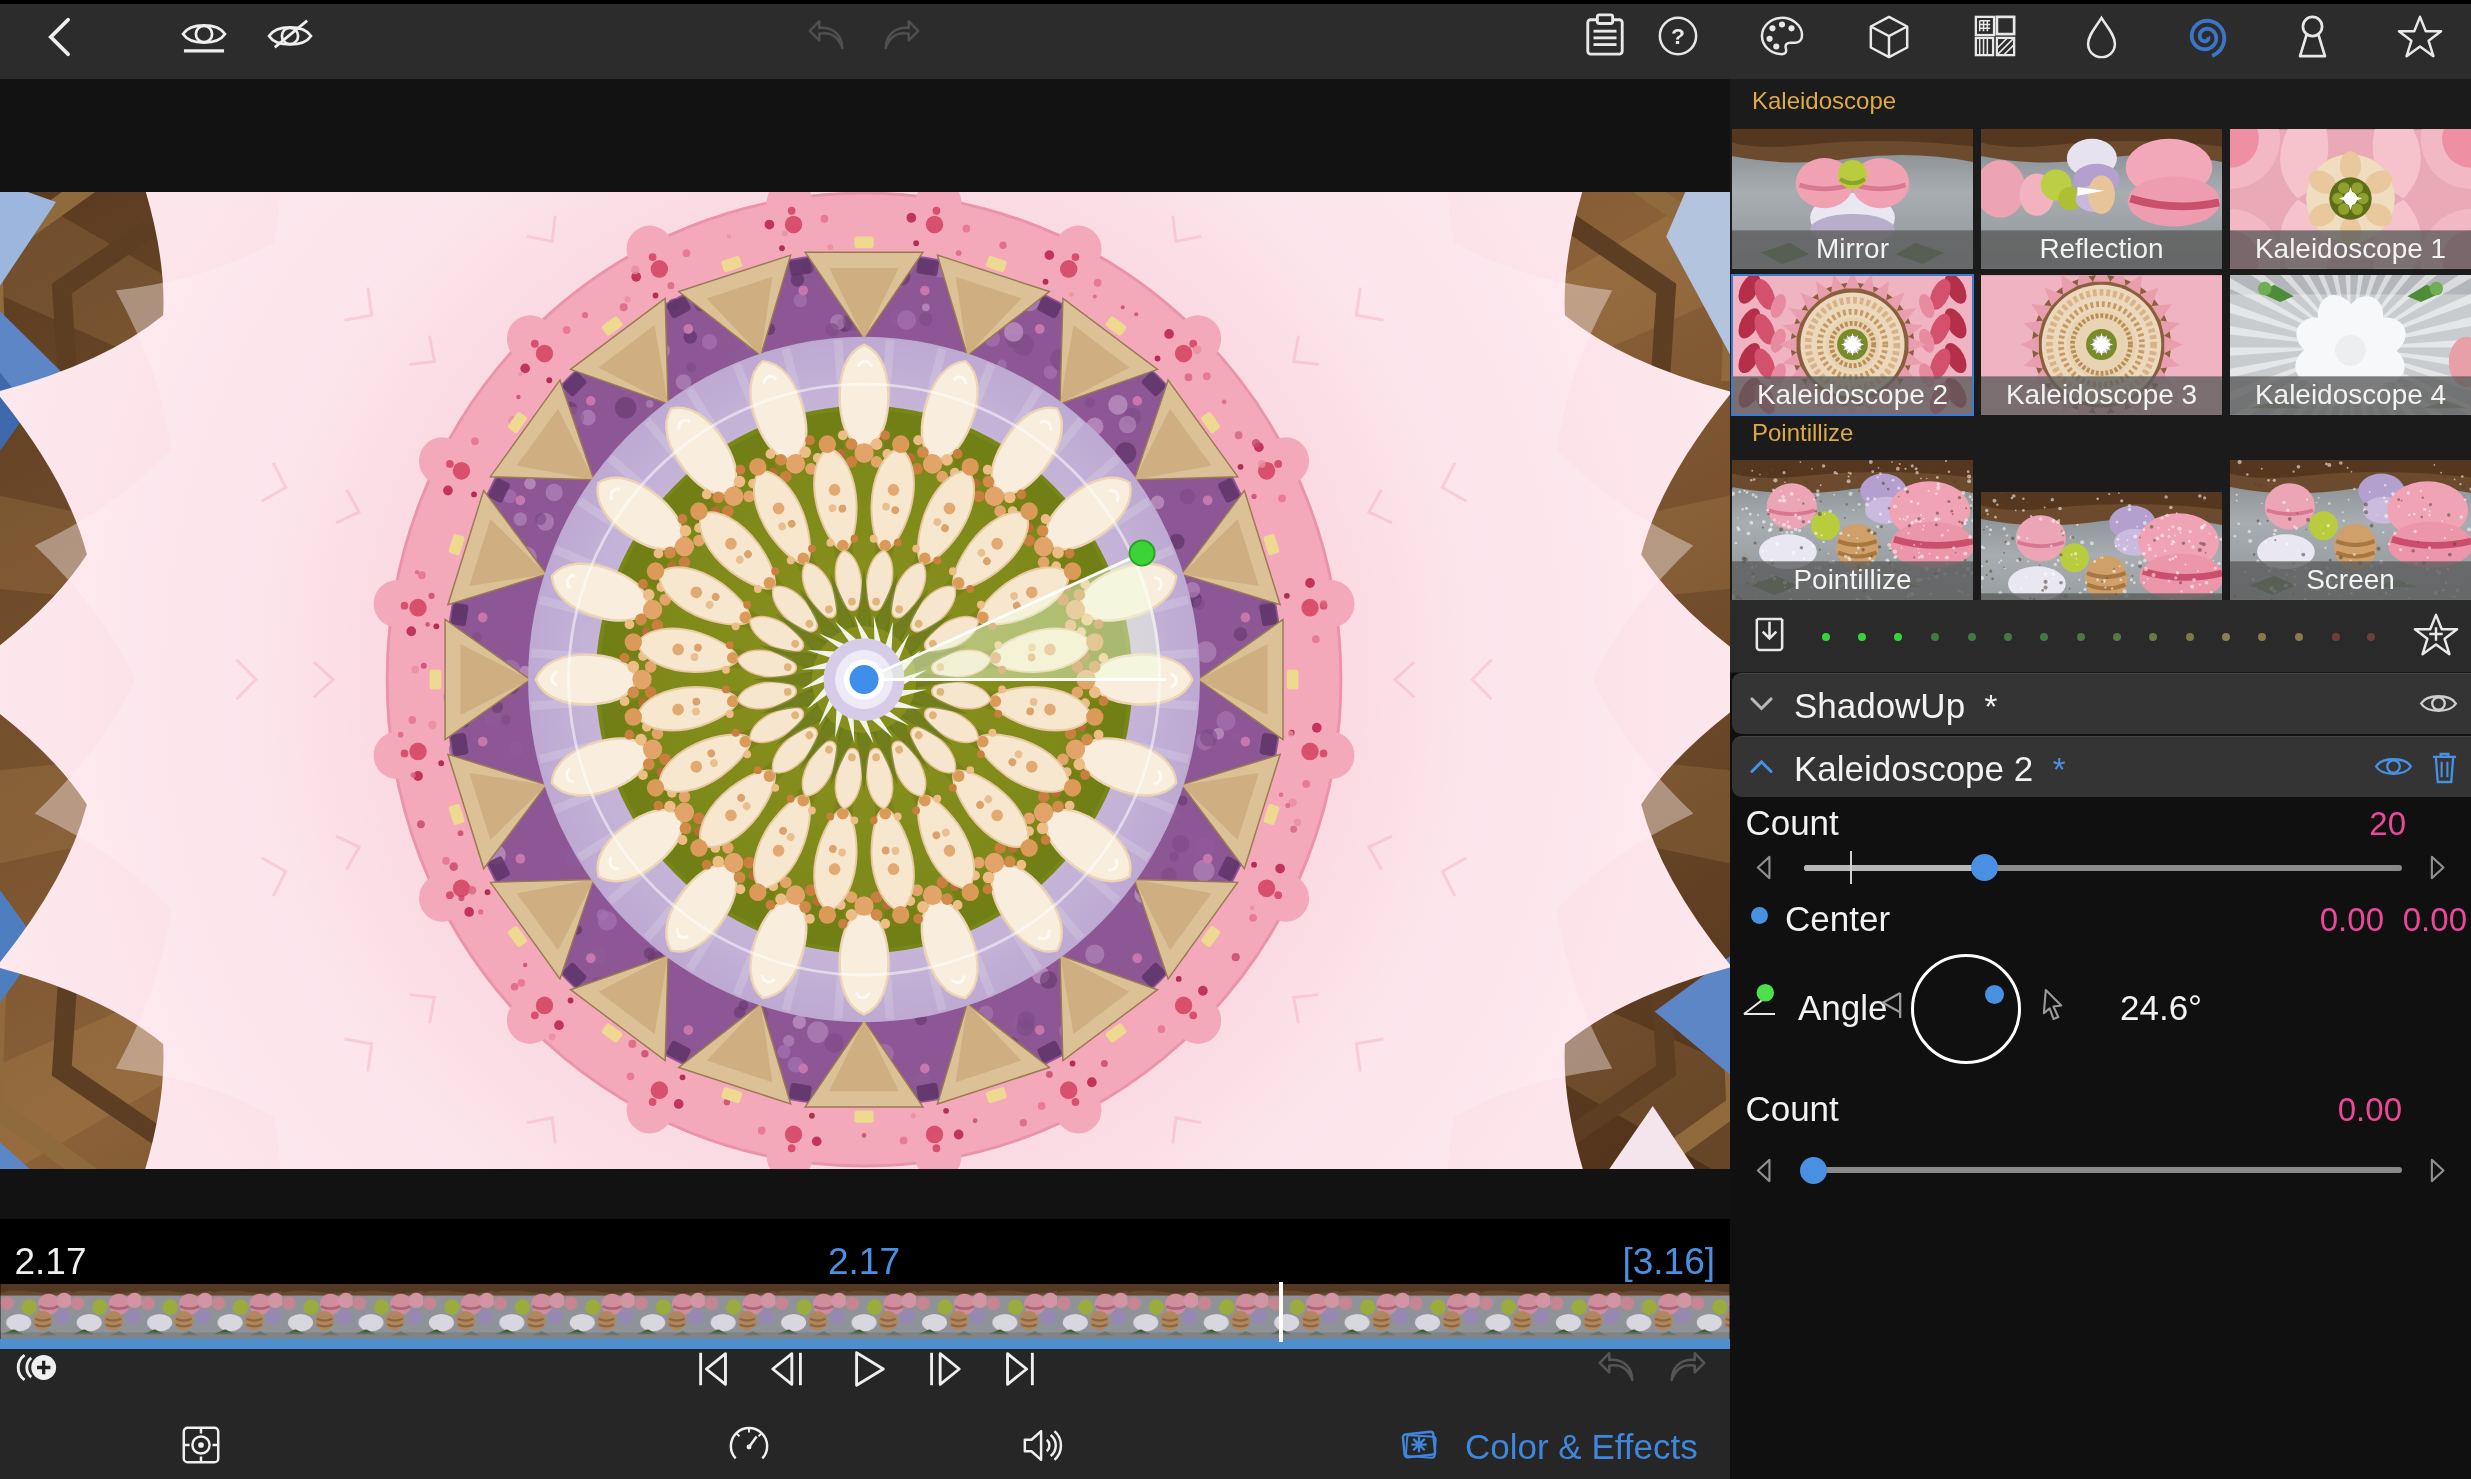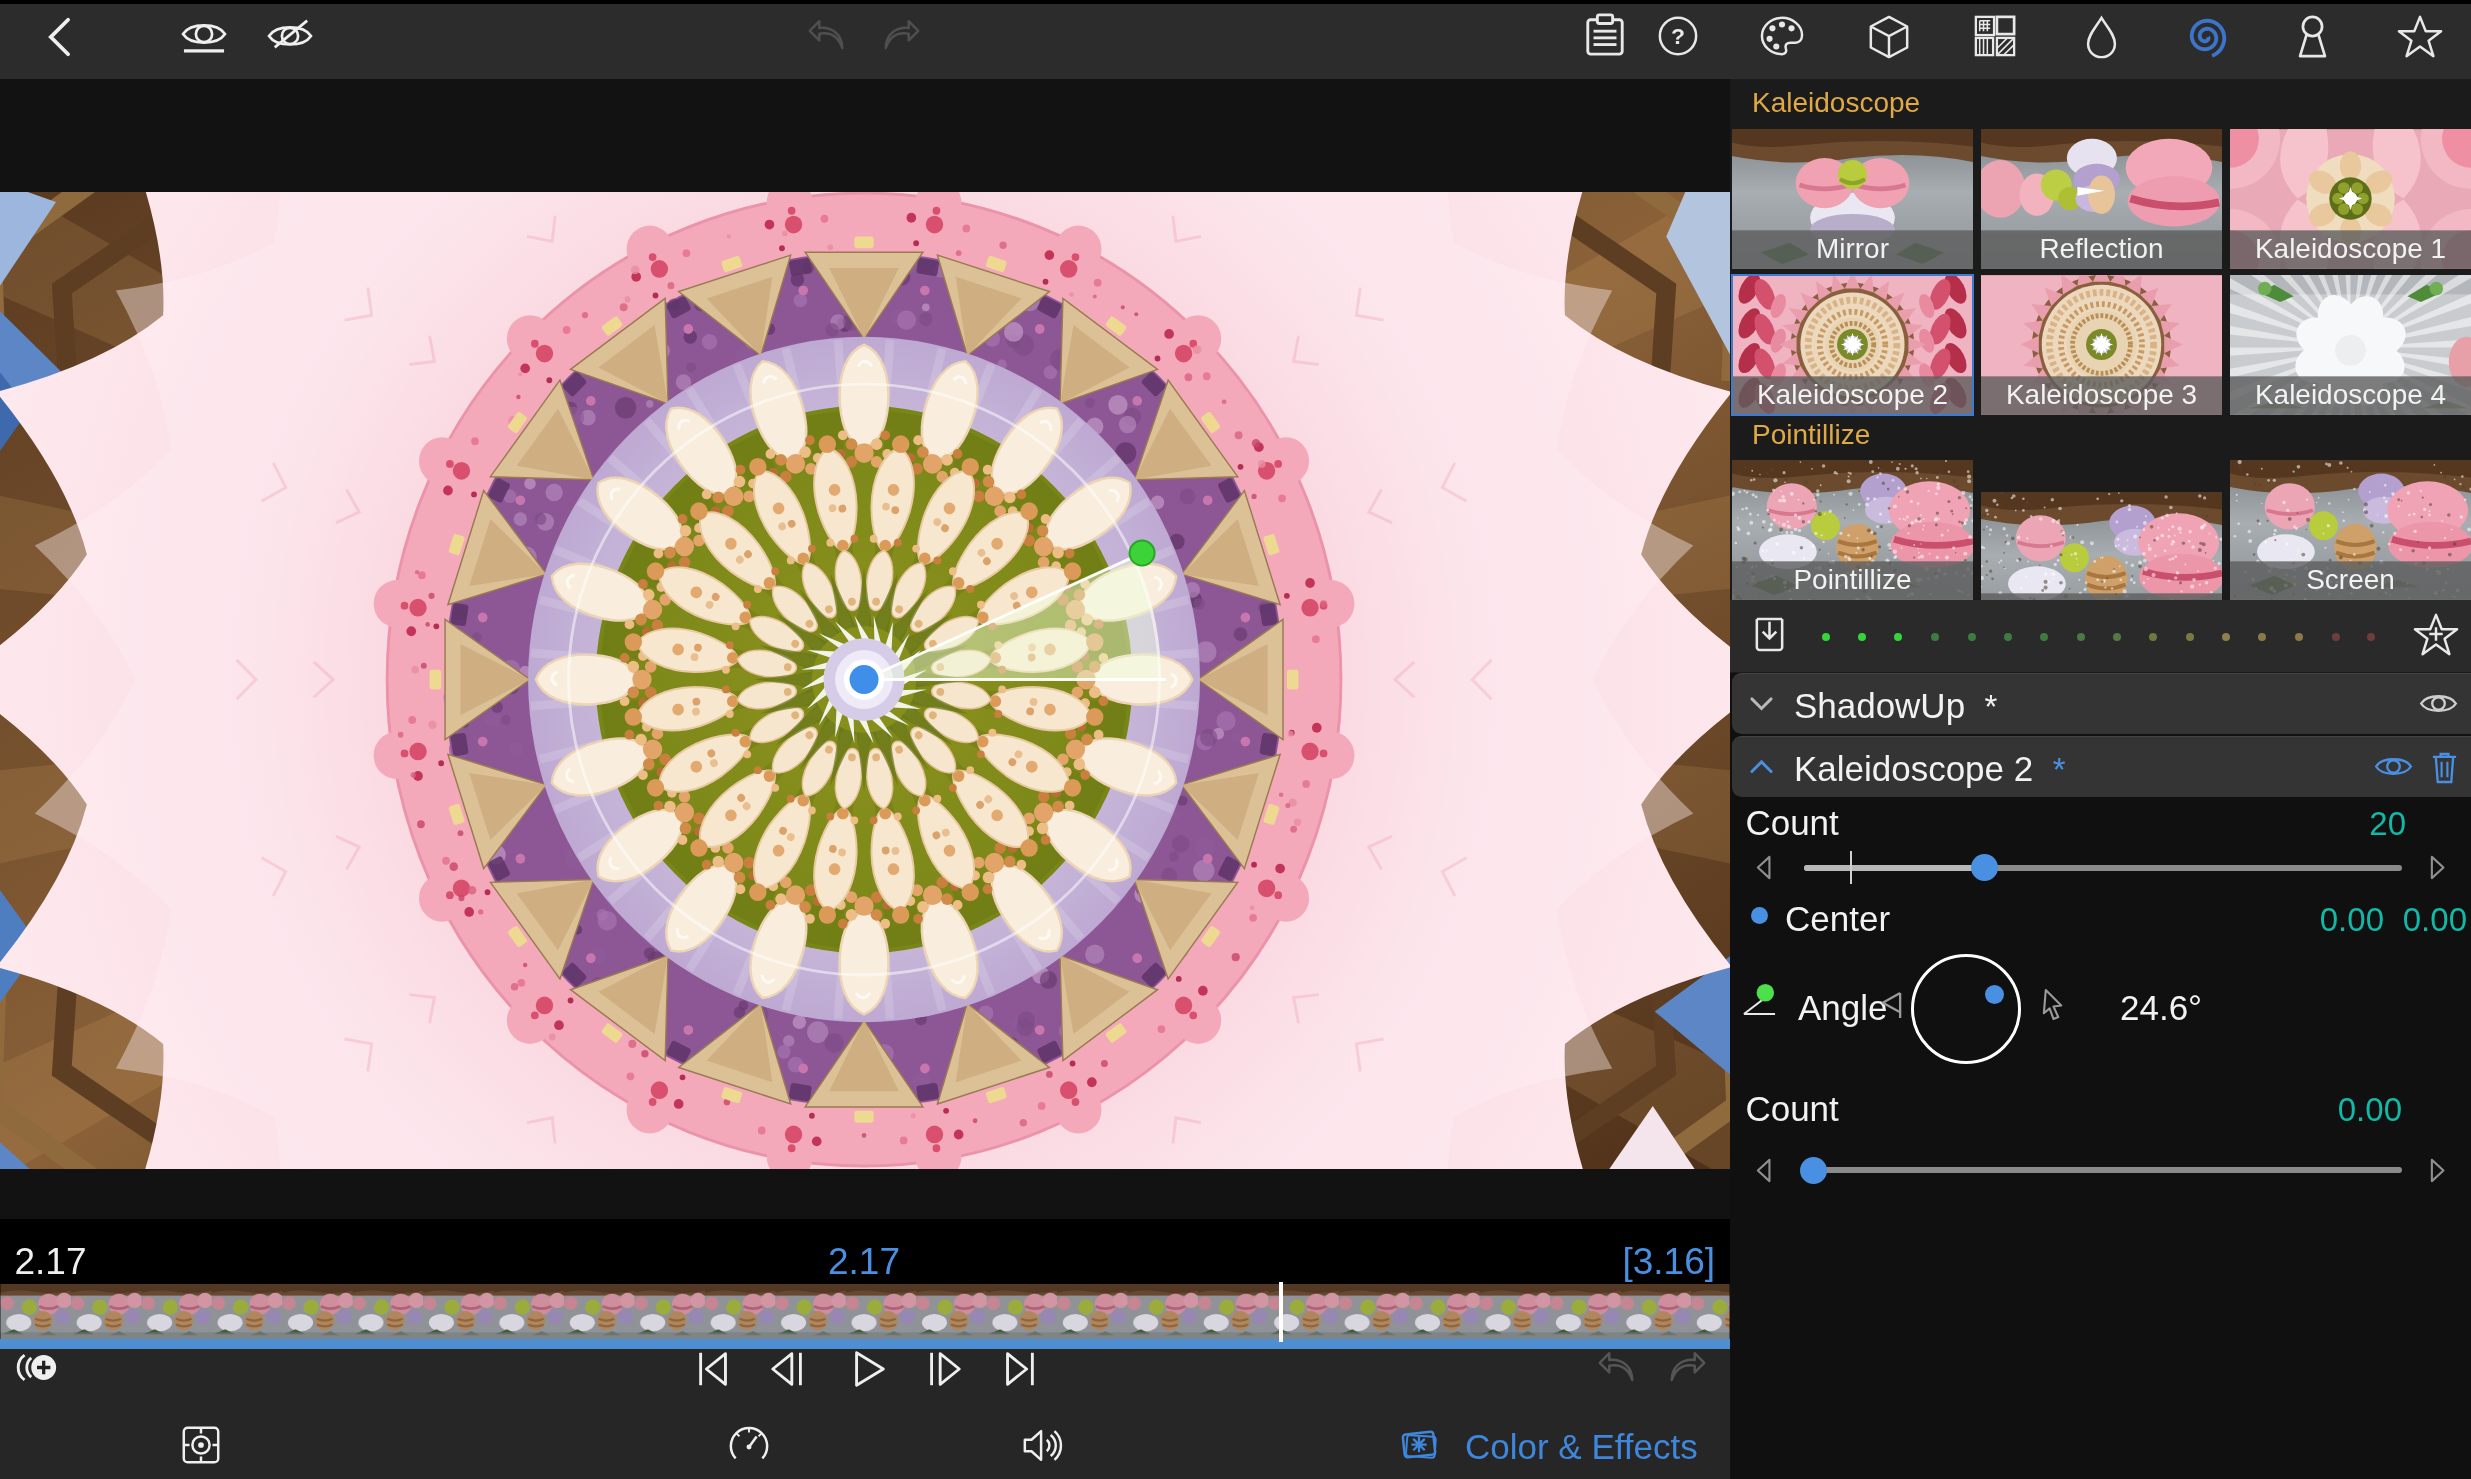--- a/index.html
+++ b/index.html
@@ -1,26 +1,26 @@
 <!DOCTYPE html>
 <html><head><meta charset="utf-8"><style>
 
 * { margin:0; padding:0; box-sizing:border-box; }
 body { width:2472px; height:1479px; background:#000; font-family:"Liberation Sans", sans-serif; overflow:hidden; position:relative; }
 .abs { position:absolute; }
 #toolbar { left:0; top:3.9px; width:2472px; height:75px; background:#2c2c2c; }
 #canvascol { left:0; top:79px; width:1730px; height:1140px; background:#121212; }
 #video { left:0; top:113px; width:1730px; height:977px; background:#0b0b0b; }
 #panel { left:1730px; top:79px; width:742px; height:1400px; background:#1b1b1b; }
-.gold { color:#dfa946; font-size:28px; }
+.gold { color:#dfa946; font-size:24px; }
 .thumb { position:absolute; width:241px; height:140px; overflow:hidden; }
 .tsel { outline:2.9px solid #3a7bd5; outline-offset:-1px; }
 .barhdr { position:absolute; left:1.9px; width:760px; height:61px; background:#343434; border-radius:9.7px; border-top:1px solid #454545; }
 .wlabel { color:#f2f2f2; font-size:35px; }
-.wval { color:#14b8a6; font-size:33px; }
+.wval { color:#ec4899; font-size:33px; }
 
 </style></head><body>
 <div id="toolbar" class="abs">
 <div class="abs" style="left:39px;top:9.7px;"><svg width="39" height="46" viewBox="0 0 40 48">
         <path d="M30,6 L12,24 L30,42" stroke="#efefef" stroke-width="4" fill="none" stroke-linecap="round"></path>
       </svg></div>
 <div class="abs" style="left:179px;top:8.7px;"><svg width="50" height="42" viewBox="0 0 52 44">
         <path d="M4,22 C12,10 40,10 48,22 C40,34 12,34 4,22 Z" stroke="#efefef" stroke-width="2.8" fill="none"></path>
         <circle cx="26" cy="22" r="8.5" stroke="#efefef" stroke-width="2.8" fill="none"></circle>
         <rect x="5" y="38" width="42" height="3.4" fill="#efefef"></rect>

